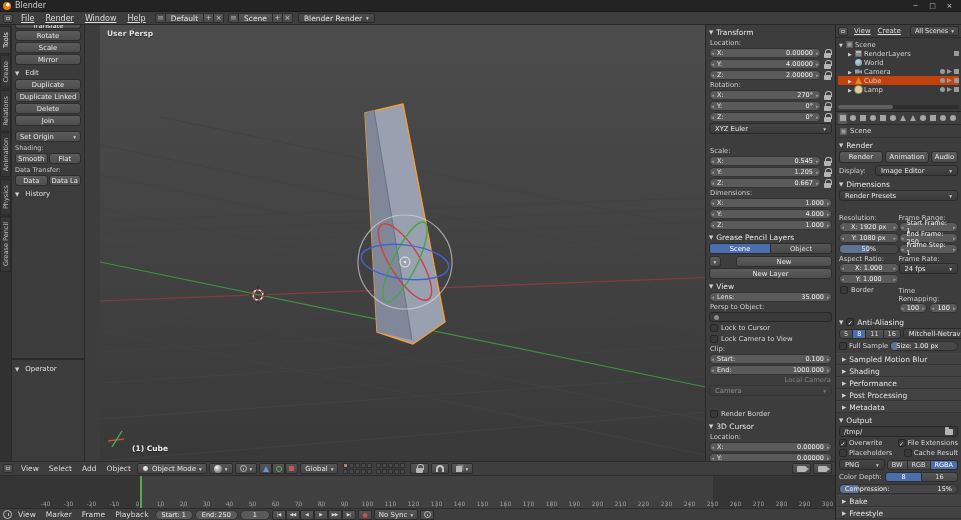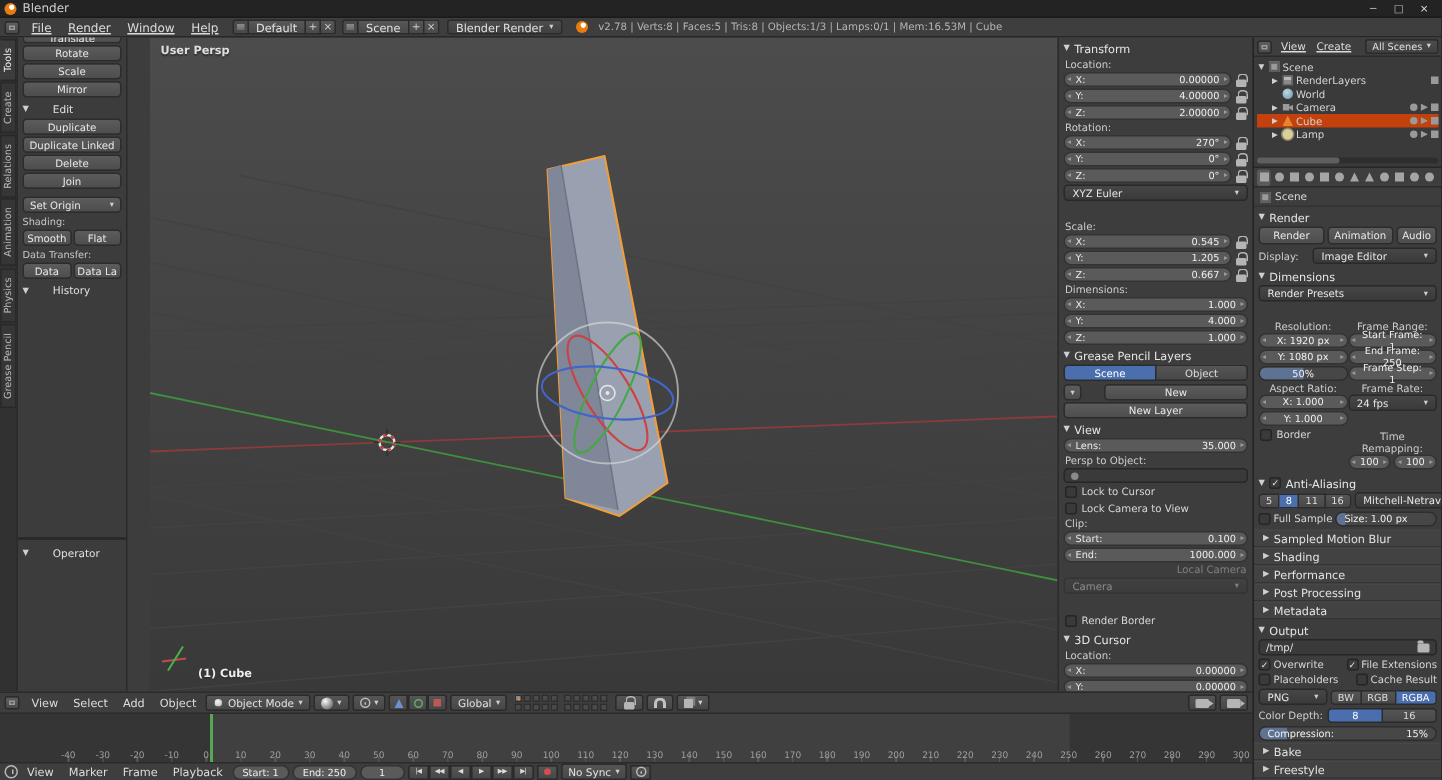--- a/index.html
+++ b/index.html
@@ -31,21 +31,21 @@
 
 
 .view3d{position:absolute;left:0;top:25px;width:835px;height:450px;background:#3d3d3d;}
 .tabstrip{position:absolute;left:0;top:0;bottom:14px;width:12px;background:#313131;display:flex;flex-direction:column;gap:1px;padding-top:1px;border-right:1px solid #2a2a2a;}
 .vtab{writing-mode:vertical-rl;transform:rotate(180deg);font-size:6.5px;color:#bdbdbd;background:#363636;border:1px solid #292929;padding:5px 0;display:flex;align-items:center;justify-content:center;flex:none;}
 .vtab.active{background:#3c3c3c;color:#eee;border-right-color:#3c3c3c;}
 .toolshelf{position:absolute;left:12px;top:0;bottom:14px;width:73px;background:#3c3c3c;border-right:1px solid #2a2a2a;overflow:hidden;padding:0 3px;}
 .tbtn{height:11px;margin-bottom:1px;background:linear-gradient(#5c5c5c,#4d4d4d);border:1px solid #2c2c2c;border-radius:3px;font-size:6.8px;color:#e8e8e8;display:flex;align-items:center;justify-content:center;overflow:hidden;white-space:nowrap;}
 .tbtn.dd{justify-content:space-between;padding:0 4px;}
 .clipped{height:6px;margin-top:-2px;border-top:none;border-radius:0 0 3px 3px;}
-.shdr{display:flex;align-items:center;gap:16px;font-size:7px;color:#e0e0e0;height:12px;margin-top:2px;}
+.shdr{display:flex;align-items:center;gap:6px;font-size:7px;color:#e0e0e0;height:12px;margin-top:2px;}
 .tri{font-size:5.5px;color:#cfcfcf;}
 .tslbl{font-size:6.5px;color:#c8c8c8;margin:2px 0 1px;}
 .half{display:flex;gap:1px;}
 .half .tbtn{flex:1;margin-bottom:0;}
 .opsec{position:absolute;left:0;right:0;top:333px;border-top:2px solid #2a2a2a;padding:1px 3px;}
 .viewport{position:absolute;left:100px;top:0;width:620px;bottom:14px;overflow:hidden;font-weight:bold;}
 .vplabel{position:absolute;left:7px;top:4px;font-size:7.5px;color:#dfdfdf;text-shadow:0 1px 1px #0006;}
 .vpobj{position:absolute;left:32px;bottom:8px;font-size:7.5px;color:#eee;text-shadow:0 1px 1px #0006;}
 
 
@@ -155,21 +155,21 @@
 .ptab.active{background:#5a5a5a;}
 .pi{width:6px;height:6px;background:#a5a5a5;}
 .pi.round{border-radius:50%;}
 .pi.tri{background:transparent;width:0;height:0;border-left:3px solid transparent;border-right:3px solid transparent;border-bottom:6px solid #a5a5a5;}
 .pcontext{height:13px;display:flex;align-items:center;gap:3px;padding:0 4px;border-bottom:1px solid #333;}
 .pcontext .txt{font-size:7px;color:#d8d8d8;}
 .pbody{padding:0 3px;}
 .prow{display:flex;align-items:center;gap:2px;margin-bottom:2px;}
 .pbtn{flex:1;height:12px;background:linear-gradient(#5c5c5c,#4d4d4d);border:1px solid #2c2c2c;border-radius:3px;font-size:6.8px;color:#e8e8e8;display:flex;align-items:center;justify-content:center;overflow:hidden;}
 .plbl{font-size:6.8px;color:#cdcdcd;}
-.cols{display:flex;gap:0;margin-bottom:2px;text-align:center;}
+.cols{display:flex;gap:0;margin-bottom:2px;}
 .col{flex:1;min-width:0;}
 .col .nf{margin-bottom:1px;display:flex;}
 .col .nf,.col .ddw{width:100%;}
 .slider{height:10px;background:#474747;border:1px solid #2e2e2e;border-radius:6px;position:relative;overflow:hidden;display:flex;align-items:center;justify-content:space-between;padding:0 5px;font-size:6.5px;color:#f0f0f0;margin-bottom:1px;}
 .slider .fill{position:absolute;left:0;top:0;bottom:0;background:#5e7294;z-index:0;}
 .slider span{position:relative;z-index:1;}
 .slider.center{justify-content:center;}
 .seg{display:flex;}
 .seg .s{height:10px;display:flex;align-items:center;justify-content:center;font-size:6.5px;background:linear-gradient(#555,#484848);border:1px solid #2c2c2c;border-left:none;color:#ddd;padding:0 4px;}
 .seg .s:first-child{border-left:1px solid #2c2c2c;border-radius:3px 0 0 3px;}
@@ -209,24 +209,20 @@
     </div>
     <div class="selwidget">
       <span class="ico"></span>
       <span class="txt">Scene</span>
       <span class="mini">+</span>
       <span class="mini">×</span>
     </div>
     <div class="engine">
       <span>Blender Render</span>
       <span class="tri">▾</span>
-    </div>
-    <div class="stats">
-      <span class="blogo"></span>
-      <span class="txt">v2.78 | Verts:8 | Faces:5 | Tris:8 | Objects:1/3 | Lamps:0/1 | Mem:16.53M | Cube</span>
     </div>
   </div>
 
   <div class="view3d">
 
     <div class="tabstrip">
       <span class="vtab active">Tools</span>
       <span class="vtab">Create</span>
       <span class="vtab">Relations</span>
       <span class="vtab">Animation</span>

